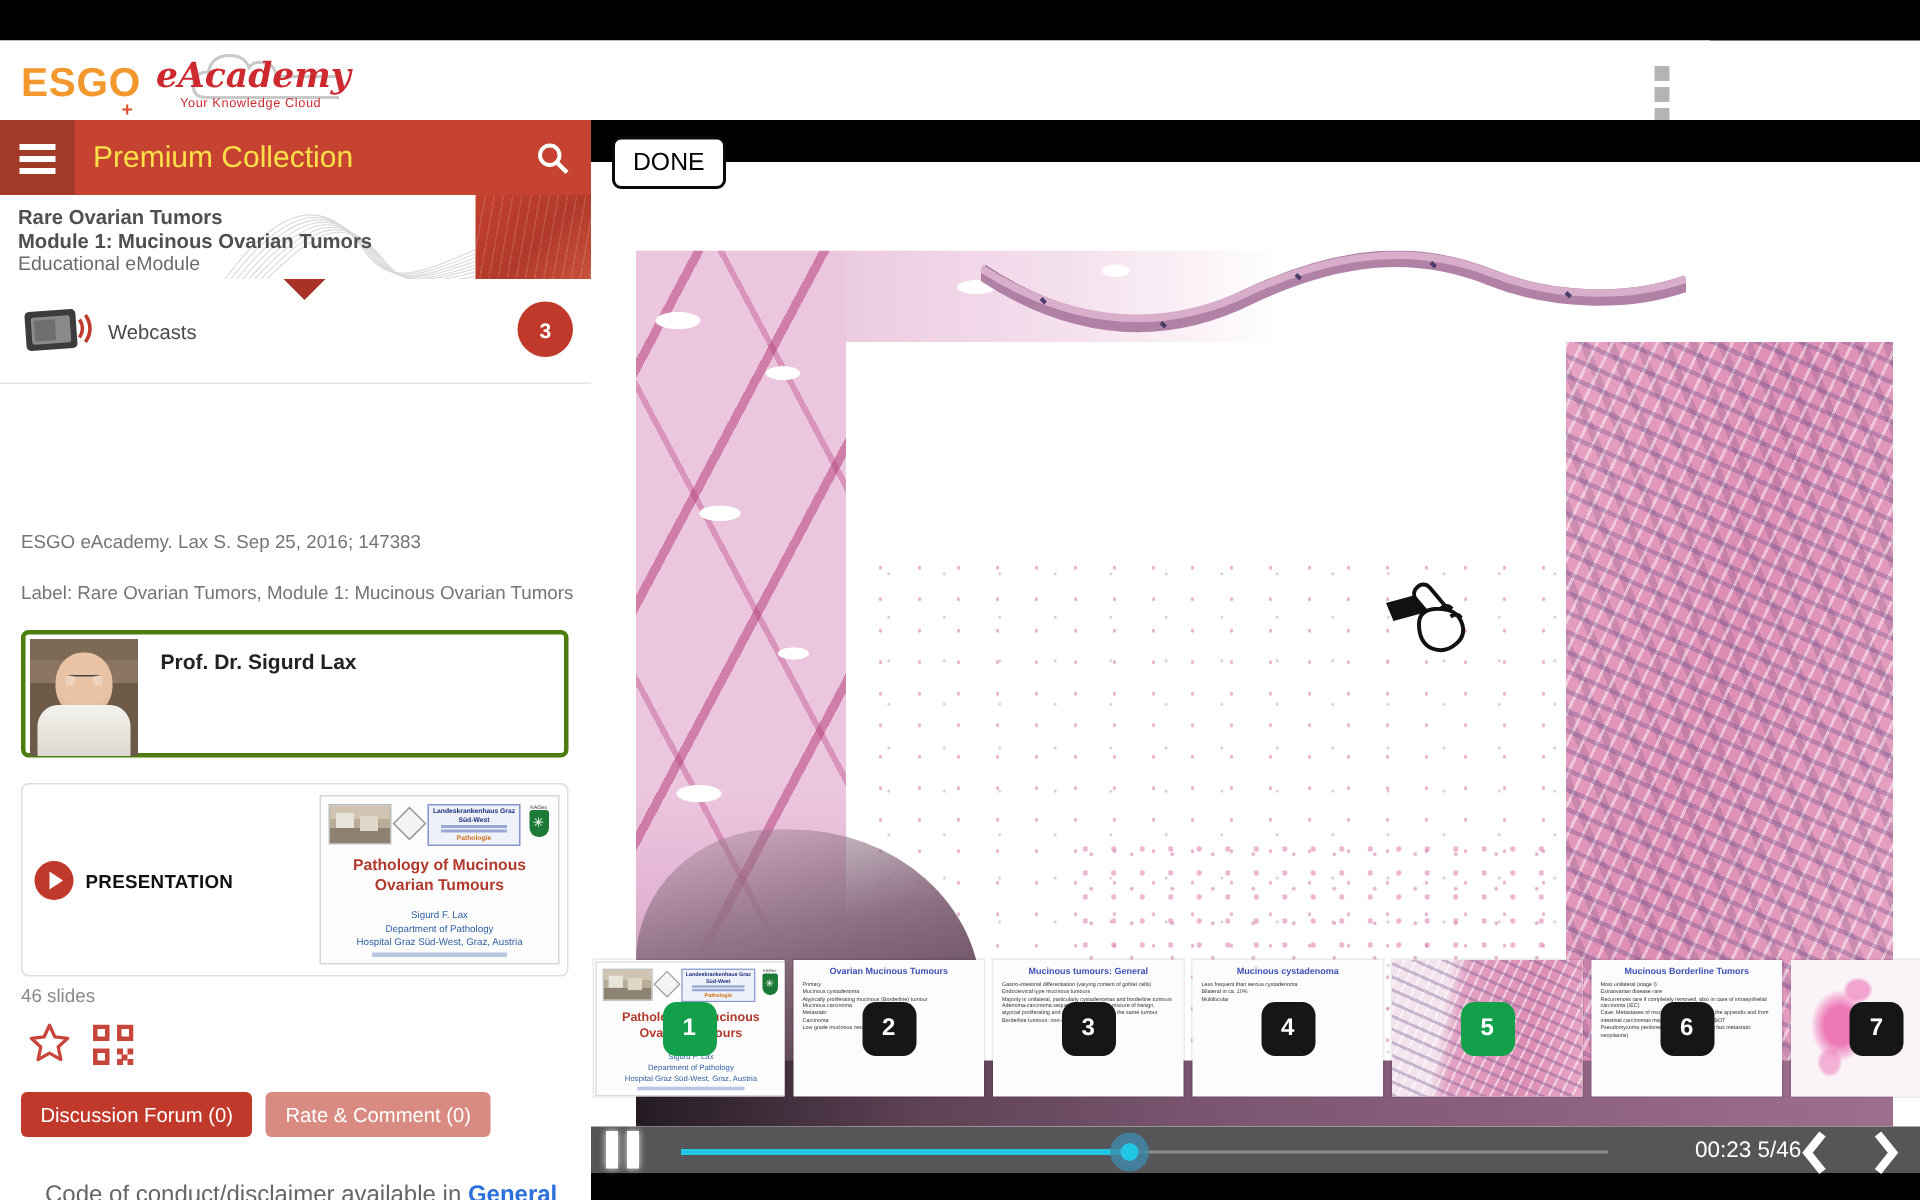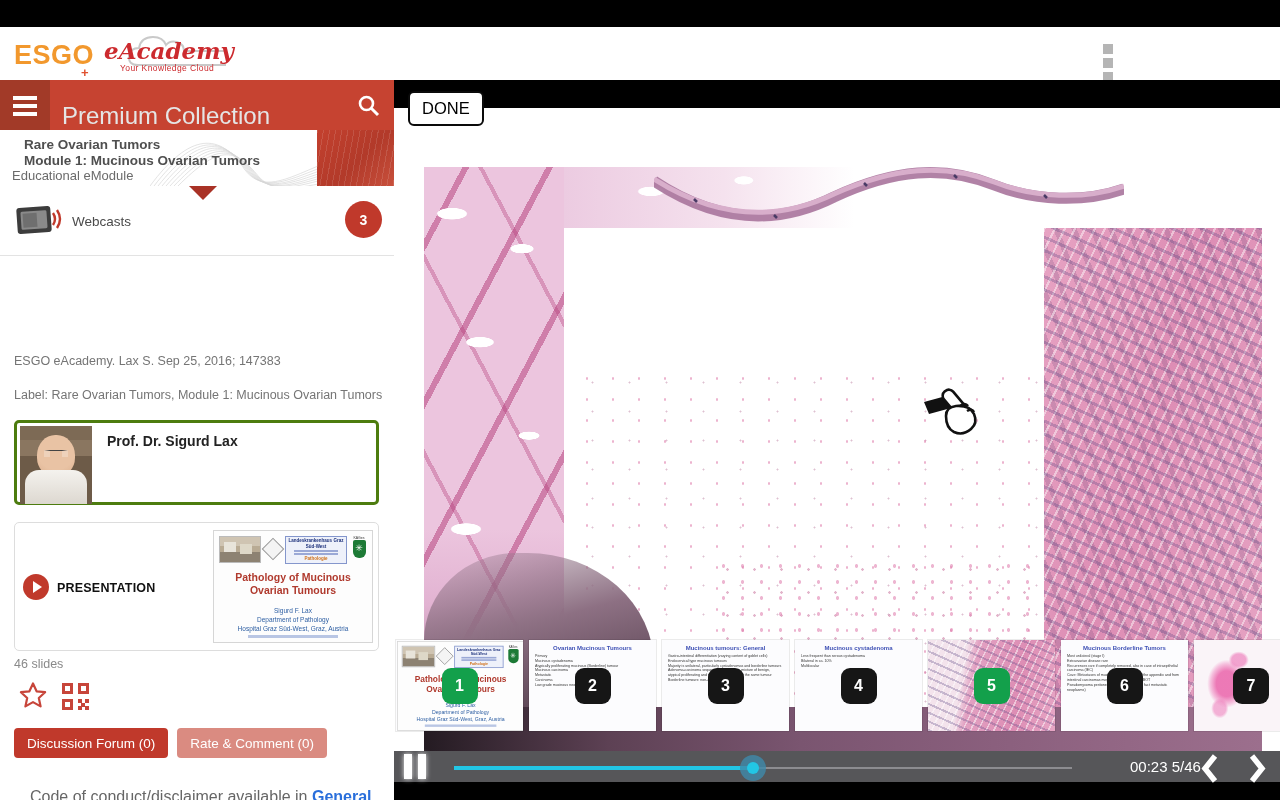--- a/index.html
+++ b/index.html
@@ -20,26 +20,26 @@
   .logo-tag { position:relative; z-index:1; font-size:8.5px; color:#cc2a2e; letter-spacing:0.4px; margin:-1px 0 0 16px; }
   .kebab { position:absolute; right:27px; top:17px; width:10px; cursor:pointer; }
   .kebab div { width:10px; height:10px; background:#b5b5b5; margin-bottom:4px; }
 
   
   .sidebar { position:absolute; left:0; top:80px; width:394px; height:720px; background:#fff; overflow:hidden; }
   .s-toolbar { position:absolute; left:0; top:0; width:394px; height:50px; background:#c64331; }
   .hamburger { position:absolute; left:0; top:0; width:50px; height:50px; background:#a23a28; cursor:pointer; }
   .hamburger div { width:24px; height:3.5px; background:#fff; margin:4.5px 0 0 13px; }
   .hamburger div:first-child { margin-top:16px; }
-  .s-title { position:absolute; left:62px; top:0; line-height:50px; color:#e5e5e5; font-size:24px;margin-top:11px; }
+  .s-title { position:absolute; left:62px; top:0; line-height:50px; color:#fde047; font-size:20px; }
   .s-search { position:absolute; right:14px; top:14px; width:23px; height:23px; cursor:pointer; }
 
   .s-banner { position:absolute; left:0; top:50px; width:394px; height:56px; background:#fff; overflow:hidden; }
   .s-banner-text { position:absolute; left:12px; top:7px; z-index:2; }
-  .s-banner-text .b1 { font-size:13.5px; font-weight:bold; color:#4f4f4f; line-height:15.5px;margin-left:12px; }
+  .s-banner-text .b1 { font-size:13.5px; font-weight:bold; color:#4f4f4f; line-height:15.5px; }
   .s-banner-text .b3 { font-size:13px; color:#6b6b6b; line-height:16px; }
   .wave-svg { position:absolute; left:150px; top:0; z-index:1; }
   .banner-red { position:absolute; right:0; top:0; width:77px; height:56px; z-index:1;
     background:linear-gradient(135deg,#c3402e,#b23a2a 55%,#c8503c);}
   .banner-red:after { content:""; position:absolute; inset:0;
     background:repeating-linear-gradient(100deg, rgba(255,255,255,.22) 0 1px, transparent 1px 6px);
     opacity:.55; }
   .s-pointer { position:absolute; left:189px; top:106px; width:0; height:0; z-index:3;
     border-left:14px solid transparent; border-right:14px solid transparent; border-top:14px solid #a93226; }
 

